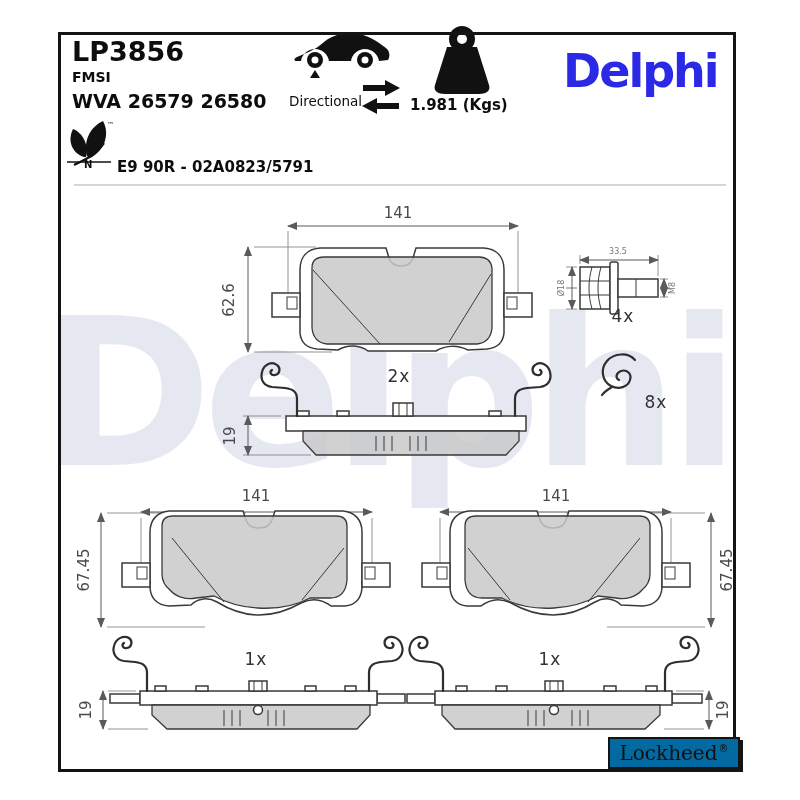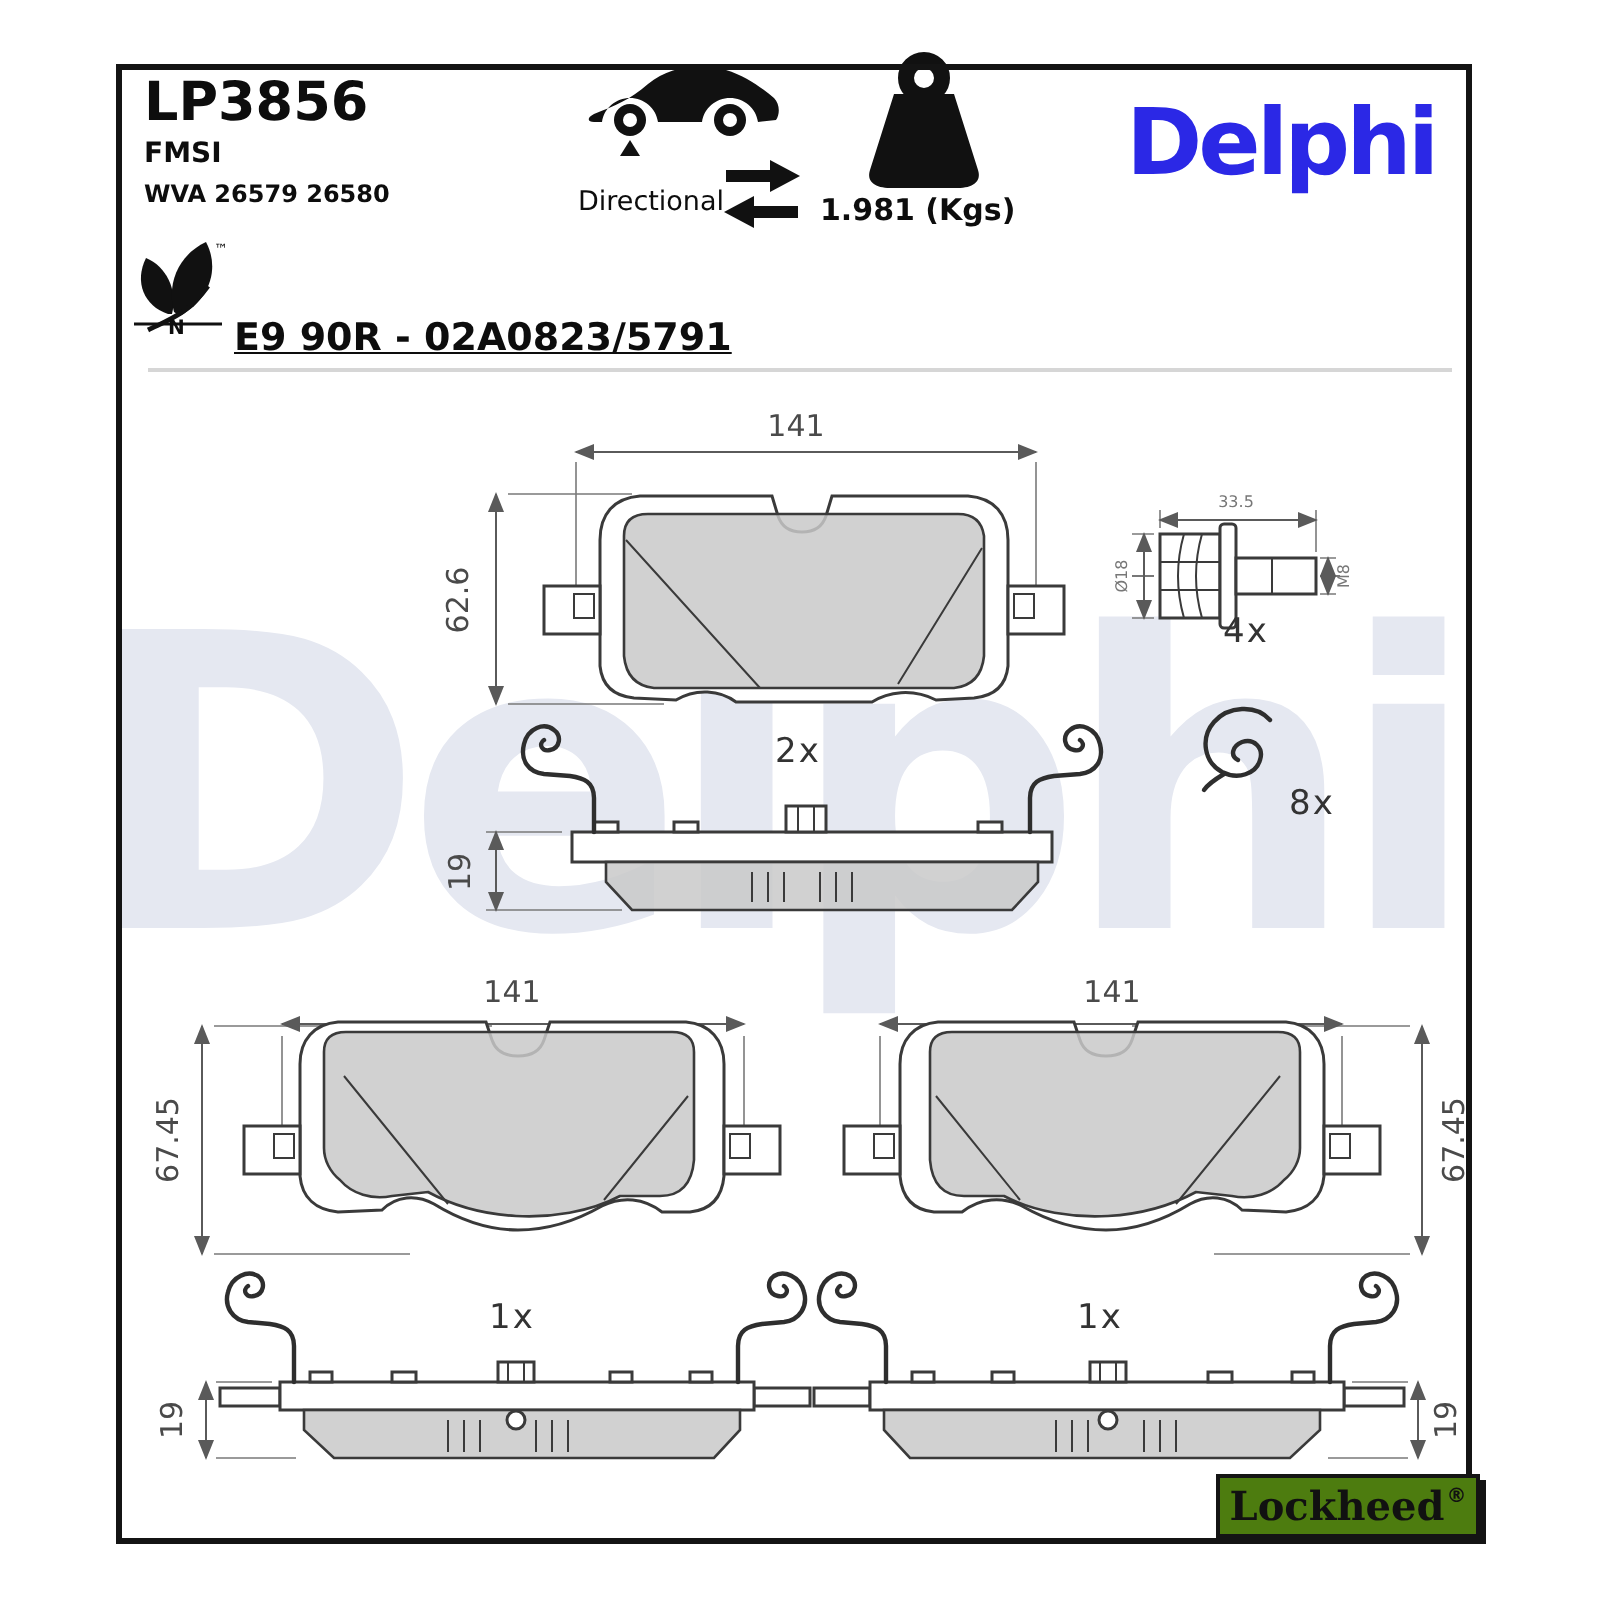--- a/index.html
+++ b/index.html
@@ -8,25 +8,25 @@
   
   .frame{position:absolute;left:58px;top:32px;width:678px;height:740px;
          border:3px solid #141414;box-sizing:border-box;z-index:3;pointer-events:none;}
   
   .watermark{position:absolute;left:42px;top:292px;z-index:0;font-size:205px;font-weight:bold;
              letter-spacing:-9px;color:#e5e8f1;line-height:1;white-space:nowrap;}
   
   .t{position:absolute;color:#0d0d0d;z-index:2;white-space:nowrap;}
   .part{left:72px;top:36px;font-size:27px;font-weight:bold;}
   .fmsi{left:72px;top:69px;font-size:14px;font-weight:bold;}
-  .wva{left:72px;top:90px;font-size:12px;font-weight:bold;}
+  .wva{left:72px;top:90px;font-size:19px;font-weight:bold;}
   .dirlab{left:289px;top:93px;font-size:13.5px;font-weight:500;}
   .wlab{left:410px;top:96px;font-size:15px;font-weight:bold;}
   .brand{left:563px;top:44px;font-size:46px;font-weight:bold;color:#2b28e6;letter-spacing:-2px;}
-  .approval{left:117px;top:158px;font-size:19px;font-weight:bold;text-decoration:underline;}
+  .approval{left:117px;top:158px;font-size:15px;font-weight:bold;}
   .econ{left:84px;top:159px;font-size:10px;font-weight:bold;}
   .ecotm{left:107px;top:121px;font-size:7px;}
   .sep{position:absolute;left:74px;top:184px;width:652px;height:2px;background:#d6d6d6;z-index:2;}
   
   .icon{position:absolute;z-index:2;}
   
   .drawings{position:absolute;left:0;top:0;z-index:1;}
   .outline{fill:#ffffff;stroke:#3a3a3a;stroke-width:1.5;}
   .thin{fill:none;stroke:#3a3a3a;stroke-width:1;}
   .friction{fill:#c9c9c9;fill-opacity:.85;stroke:#3a3a3a;stroke-width:1.3;}
@@ -36,23 +36,23 @@
   .cline{stroke:#777;stroke-width:1;fill:none;stroke-dasharray:11 3 3 3;}
   
   .lbl{position:absolute;z-index:2;font-size:15px;color:#4a4a4a;white-space:nowrap;
        transform:translate(-50%,-50%);}
   .lbl.rot{transform:translate(-50%,-50%) rotate(-90deg);}
   .lbl.qty{font-size:17px;color:#333;letter-spacing:1px;}
   .lbl.tiny{font-size:8px;color:#777;}
   .lbl.tiny.rot{transform:translate(-50%,-50%) rotate(-90deg);}
   
   .lockheed{position:absolute;left:608px;top:737px;width:128px;height:28px;z-index:4;
-            border:2px solid #141414;box-shadow:3px 3px 0 #141414;background:#4d7c0f;
+            border:2px solid #141414;box-shadow:3px 3px 0 #141414;background:#0369a1;
             display:flex;align-items:center;justify-content:center;
-            font-family:"DejaVu Serif",serif;font-weight:bold;font-size:20px;color:#111;}
+            font-family:"DejaVu Serif",serif;font-weight:normal;font-size:20px;color:#111;}
   .lockheed sup{font-size:10px;margin-left:1px;line-height:1;transform:translateY(-4px);font-family:"DejaVu Sans",sans-serif;}
 </style>
 </head>
 <body>
 
 <div id="page">
 
   <div class="watermark">Delphi</div>
 
   <div class="frame"></div>

